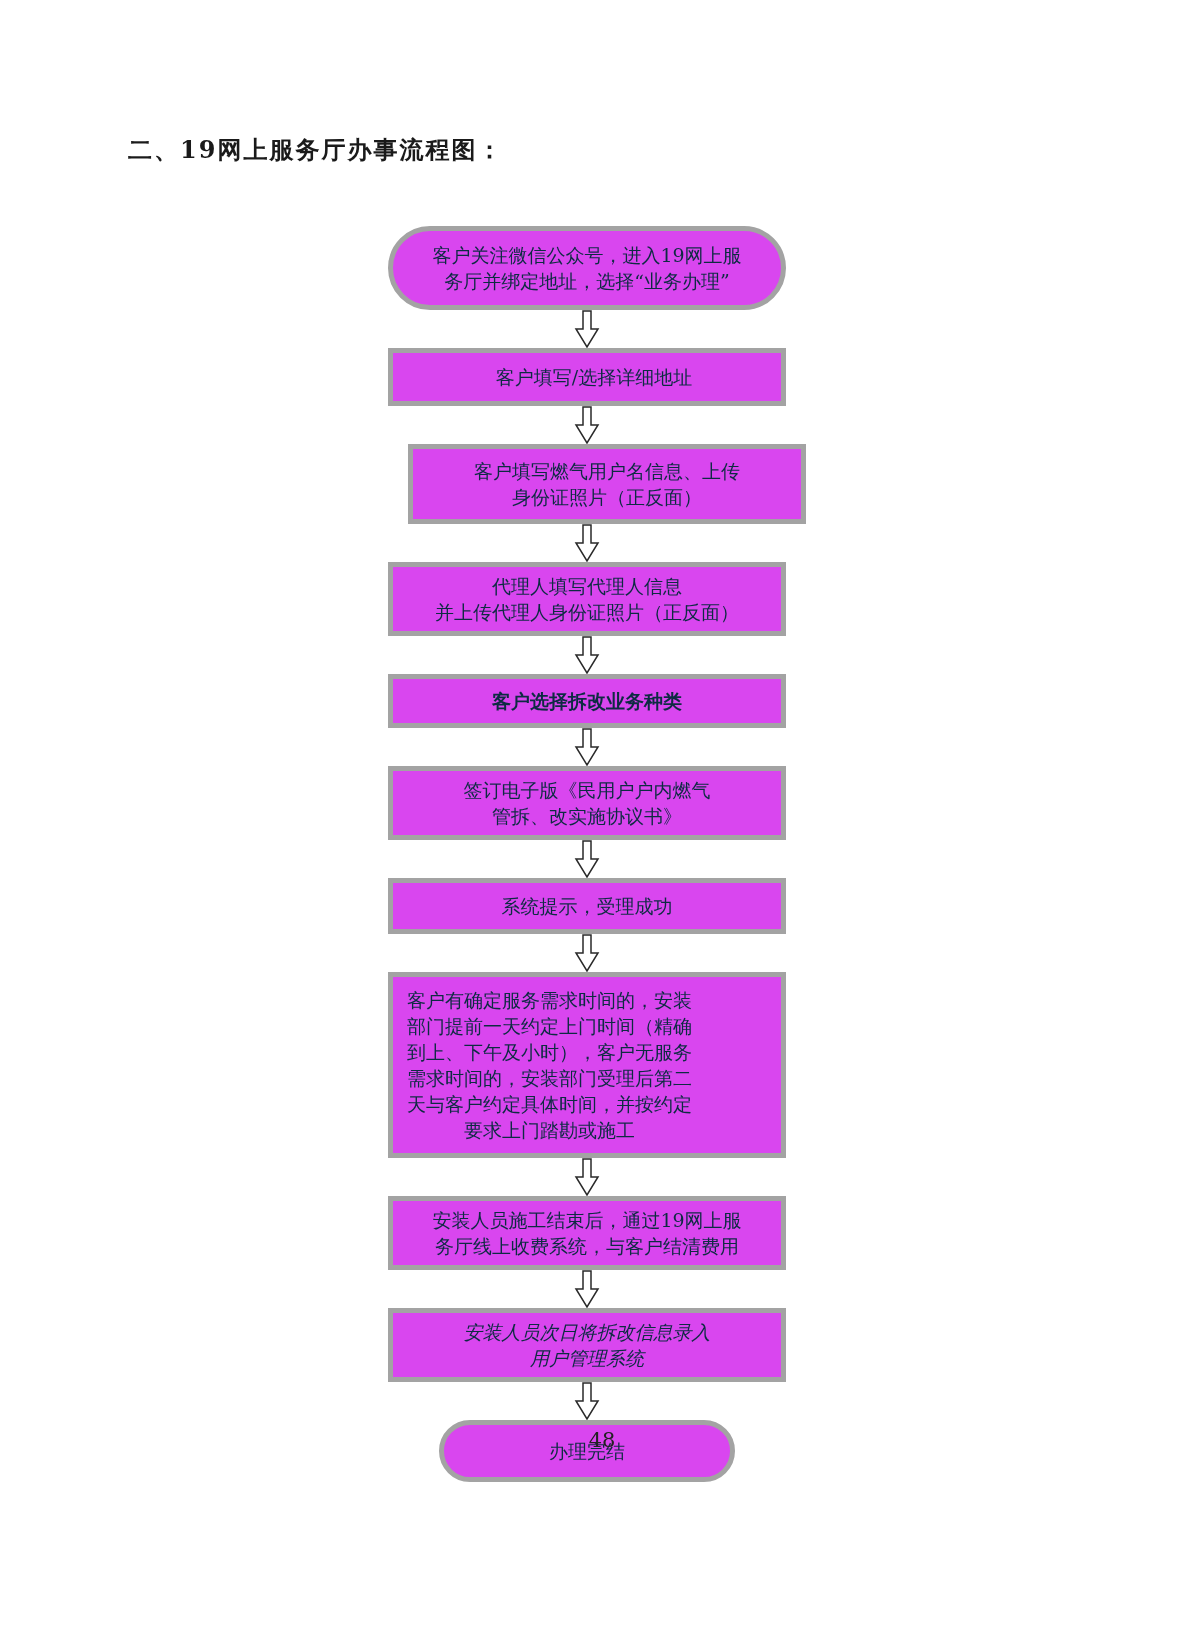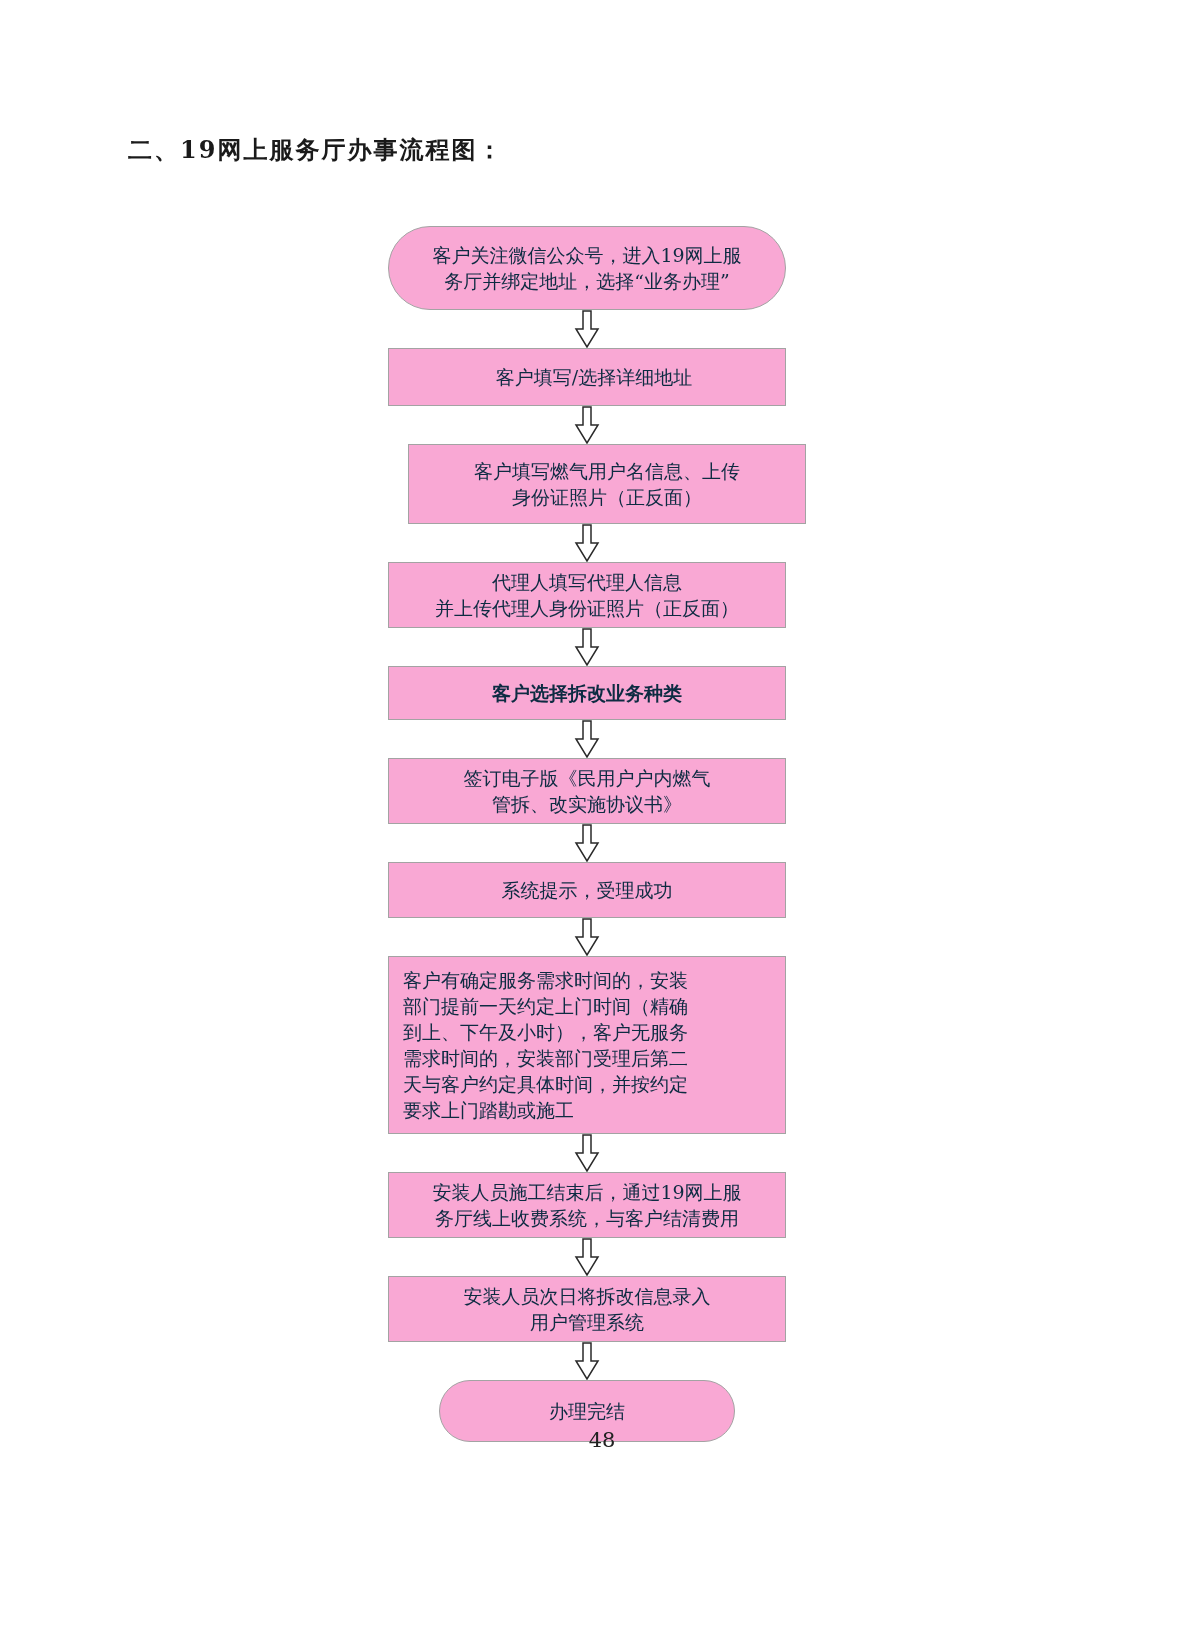--- a/index.html
+++ b/index.html
@@ -21,43 +21,43 @@
     position:absolute;
     left:388px; top:226px;
     width:398px;
     display:flex;
     flex-direction:column;
     align-items:center;
   }
   .node {
     box-sizing:border-box;
     width:100%;
-    background:#f9a8d4;
-    border:1px solid #a3a3a3;
+    background:#d946ef;
+    border:5px solid #a3a3a3;
     display:flex;
     align-items:center;
     justify-content:center;
     text-align:center;
     font-size:19px;
     line-height:26px;
     color:#0d2b42;
     white-space:pre-line;
     padding:6px 10px;
   }
   .stadium { border-radius:48px; }
   .n1  { min-height:84px; }
   .n2  { min-height:58px;padding-left:24px; }
   .n3  { min-height:80px;margin-left:40px; }
   .n4  { min-height:64px; }
   .n5  { min-height:54px;font-weight:bold; }
   .n6  { min-height:62px; }
   .n7  { min-height:56px; }
-  .n8  { min-height:162px; text-align:left; justify-content:flex-start; padding:10px 14px; }
+  .n8  { min-height:162px; text-align:center; justify-content:flex-start; padding:10px 14px; }
   .n9  { min-height:62px; }
-  .n10 { min-height:58px; }
+  .n10 { min-height:58px;font-style:italic; }
   .n11 { min-height:62px; width:296px; border-radius:34px; }
   .arrow {
     height:38px;
     display:flex;
     align-items:center;
     justify-content:center;
   }
   .page-number {
     position:absolute;
     left:0; right:0;

